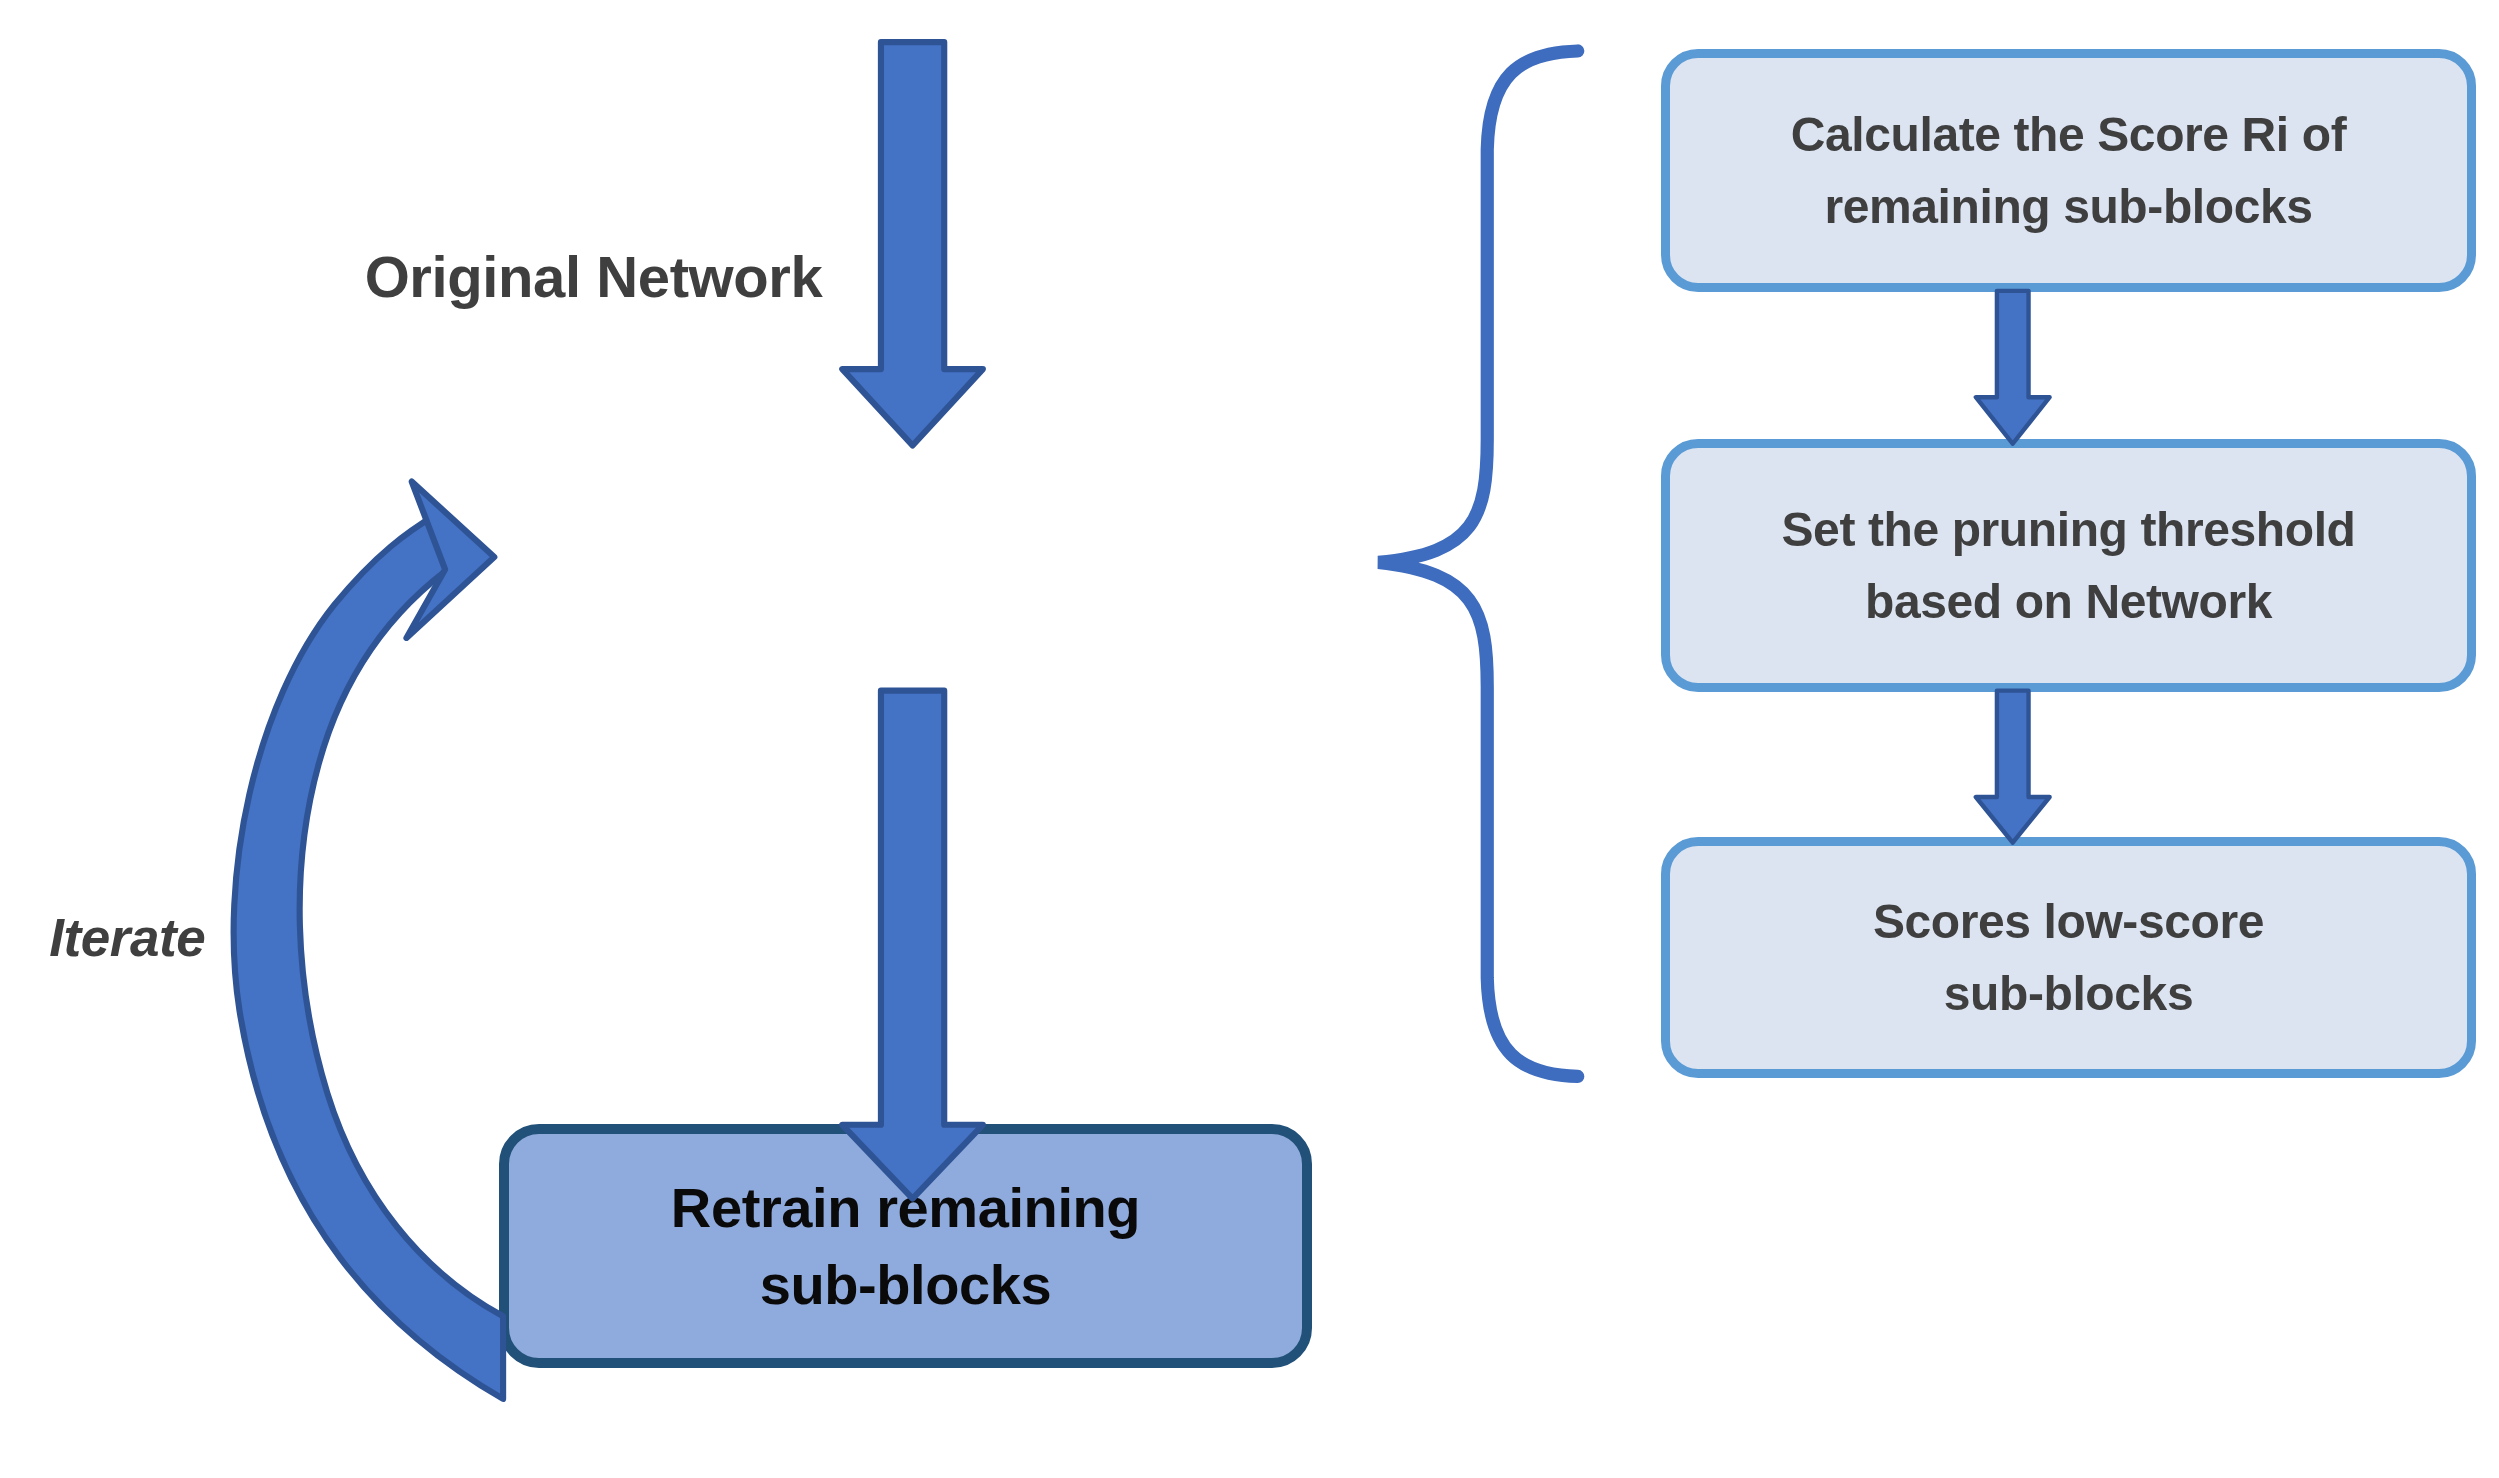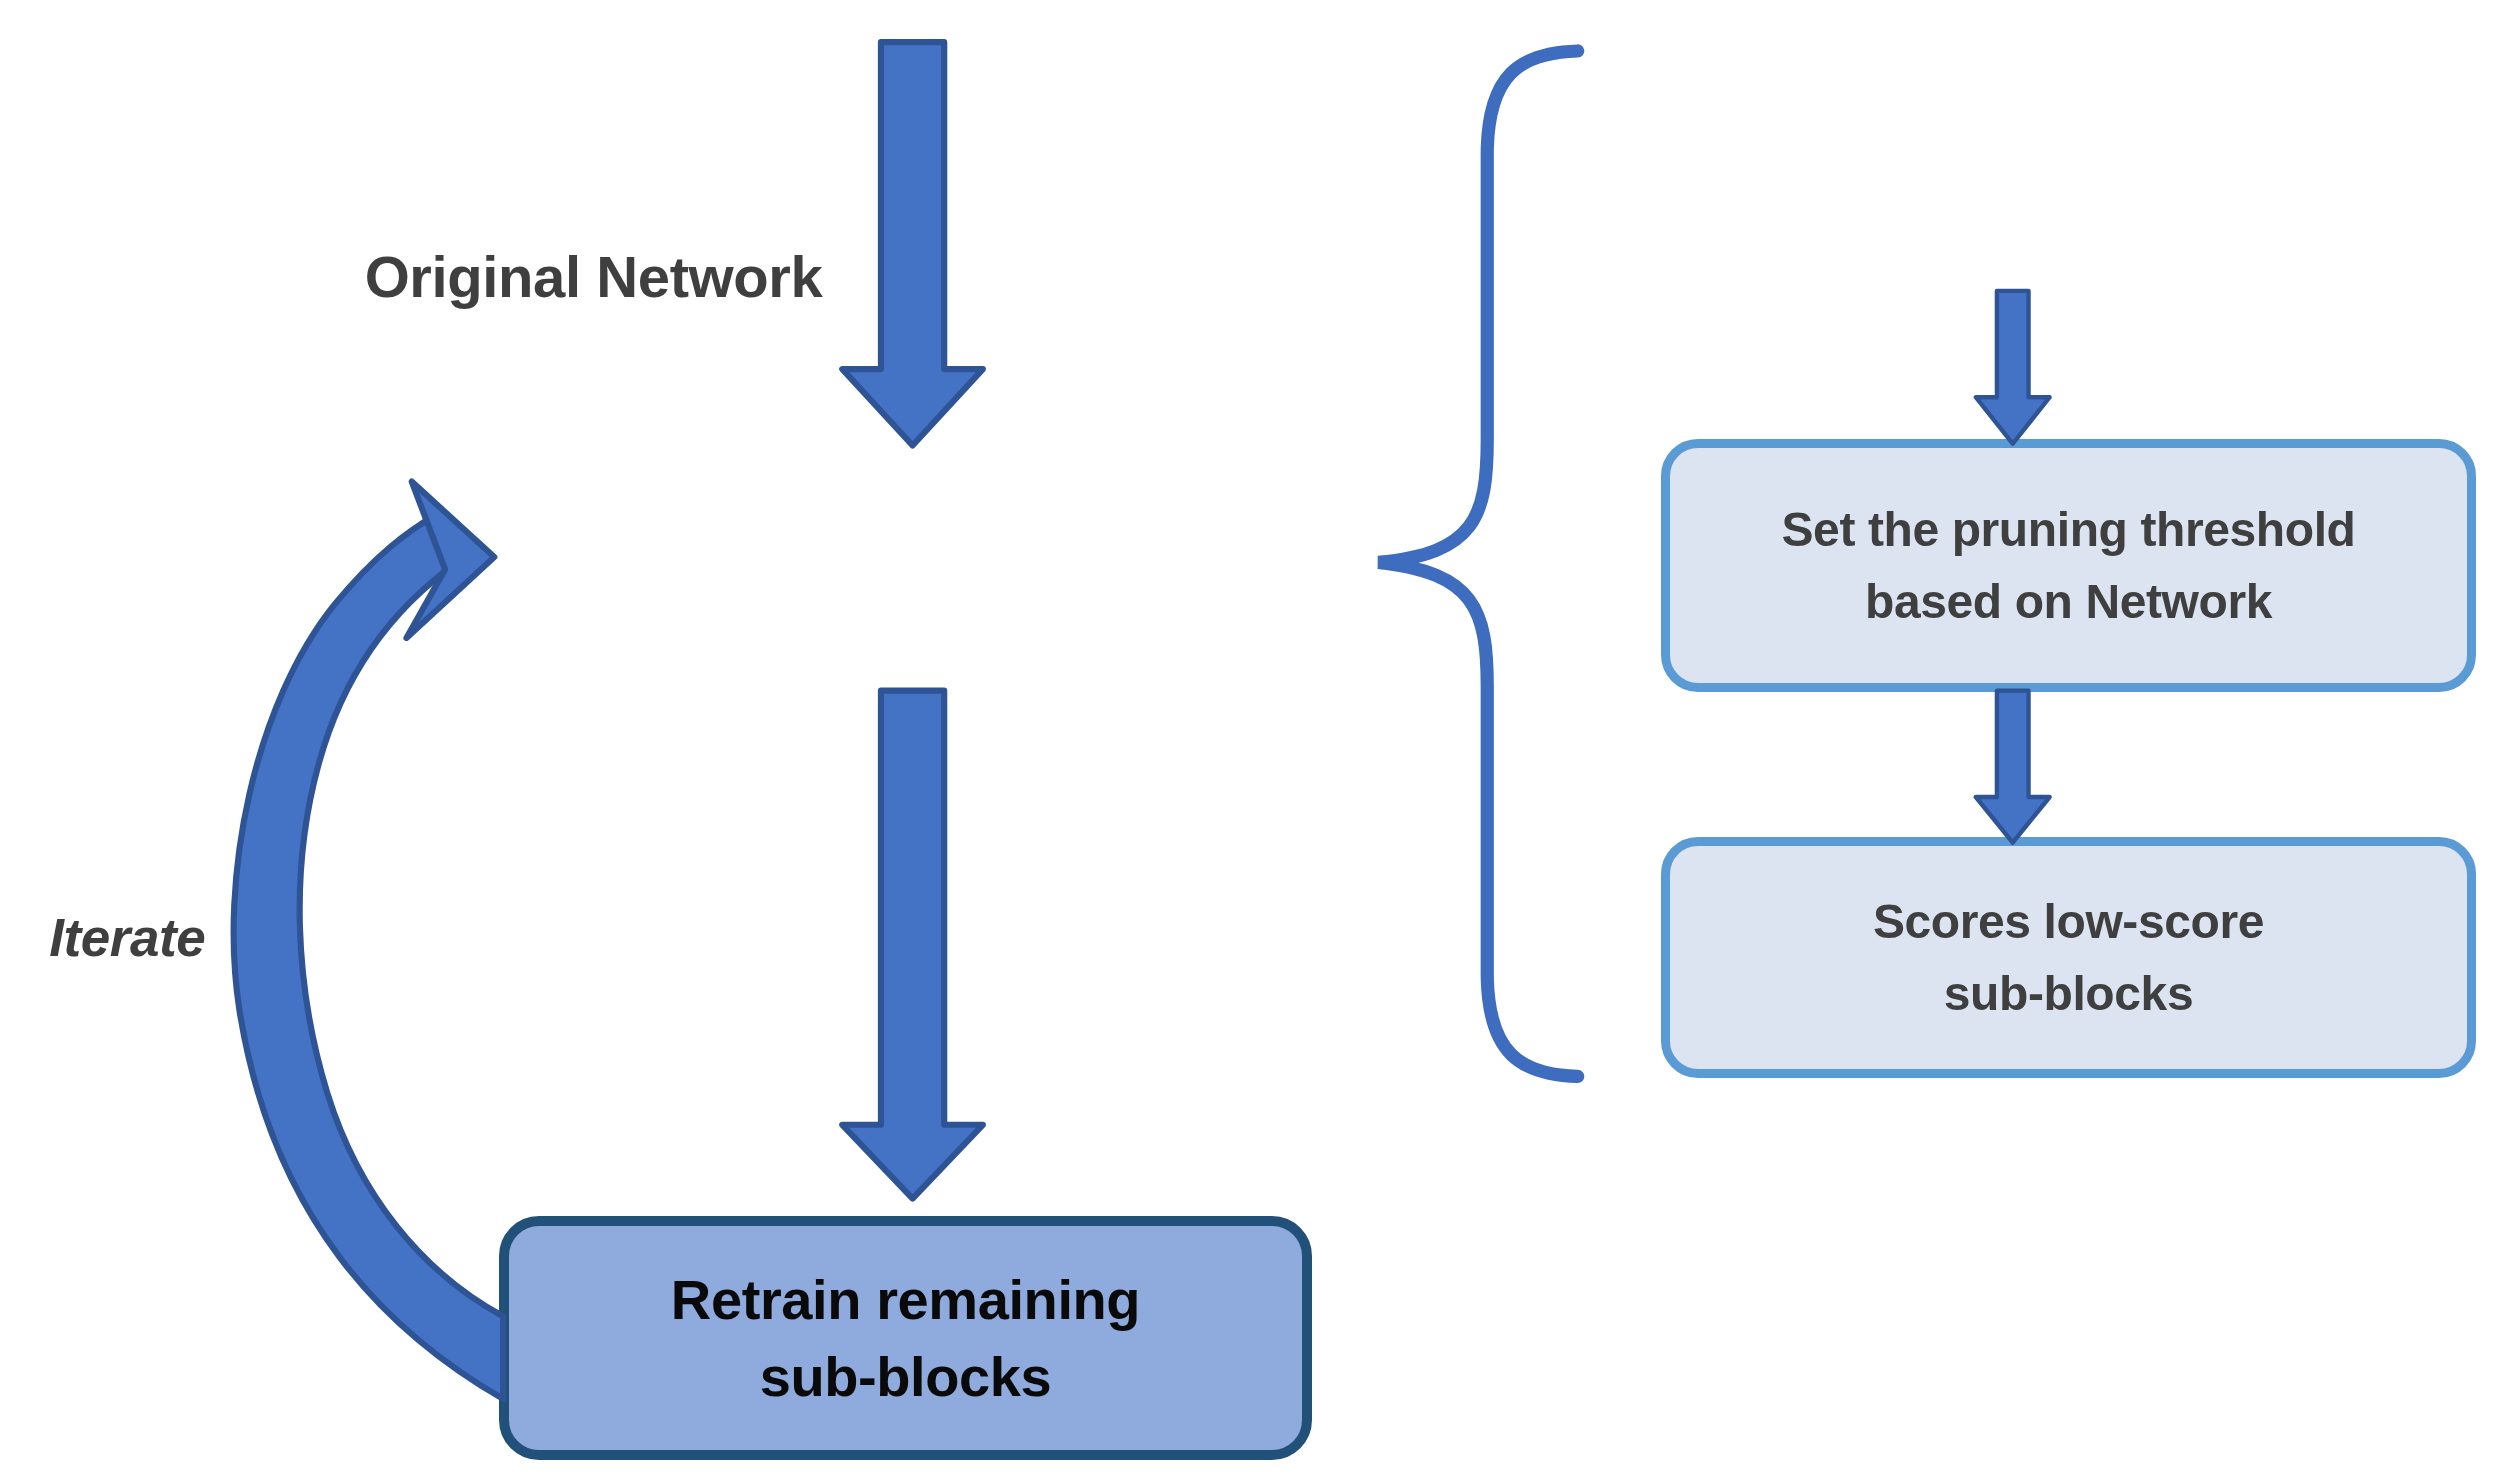--- a/index.html
+++ b/index.html
@@ -64,21 +64,21 @@
   .detail-box {
     background: var(--detail-box-fill, #DCE4F2);
     border: 9.7px solid var(--detail-box-border, #5B9BD5);
     border-radius: 37px;
     color: var(--detail-box-text, #3F3F3F);
     font-size: 48px;
     line-height: 1.5;
     letter-spacing: -0.4px;
   }
   #prune-box   { left: 499px;  top: 438px;  width: 813px; height: 252px; }
-  #retrain-box { left: 499px;  top: 1216px; width: 813px; height: 244px; }
+  #retrain-box { left: 499px;  top: 1124px; width: 813px; height: 244px; }
   #calc-box    { left: 1661px; top: 49px;   width: 815px; height: 243px; }
   #thresh-box  { left: 1661px; top: 439px;  width: 815px; height: 253px; }
   #prune-low-box { left: 1661px; top: 837px; width: 815px; height: 241px; }
   .free-label {
     position: absolute;
     z-index: 2;
     text-align: center;
     font-weight: 700;
     color: var(--label-text, #3F3F3F);
     white-space: nowrap;
@@ -131,20 +131,22 @@
   </svg>
 
   <div class="free-label" id="original-network-label">Original Network</div>
 
   <div class="free-label" id="iterate-label">Iterate</div>
 
 
   <div class="flow-box main-box" id="retrain-box">Retrain remaining
 sub-blocks</div>
 
+  <div class="flow-box detail-box" id="calc-box">Calculate the Score Ri of
+remaining sub-blocks</div>
 
   <div class="flow-box detail-box" id="thresh-box">Set the pruning threshold
 based on Network</div>
 
   <div class="flow-box detail-box" id="prune-low-box">Scores low-score
 sub-blocks</div>
 
 </div>
 
 

